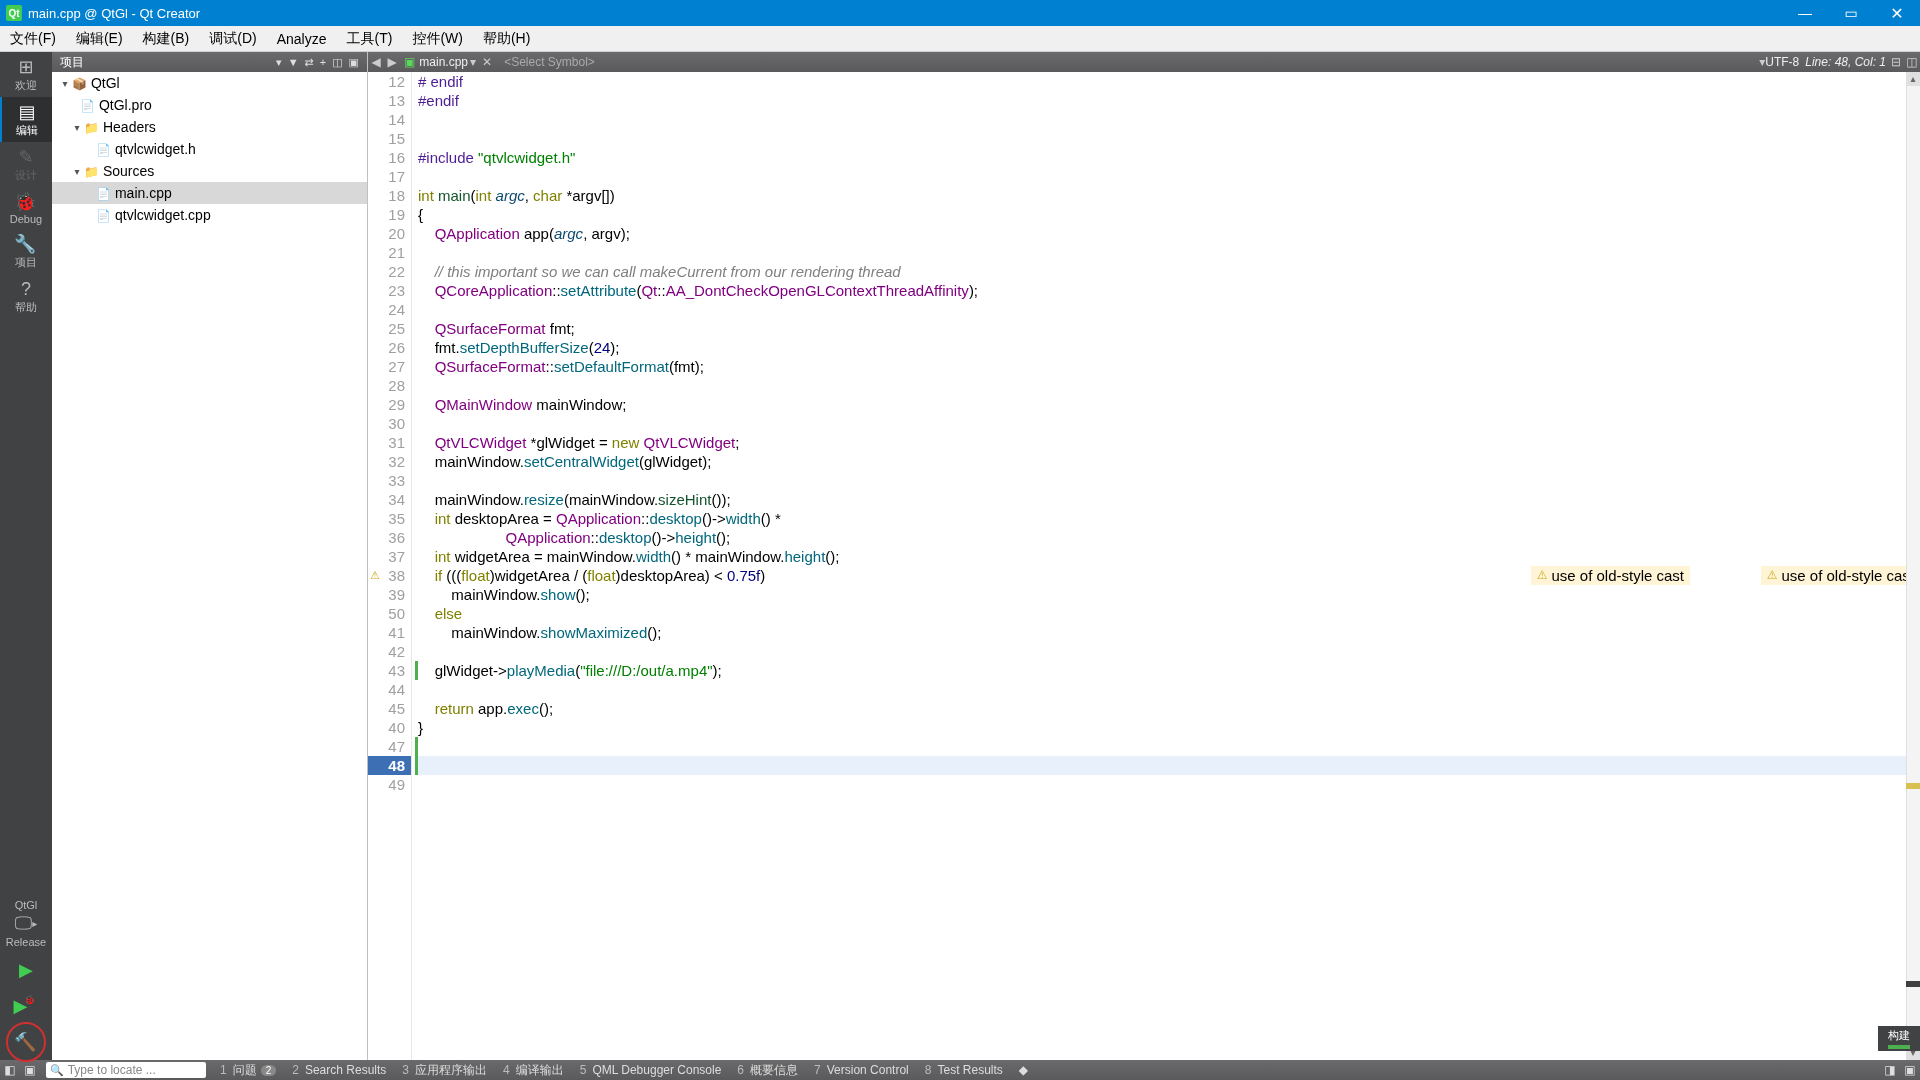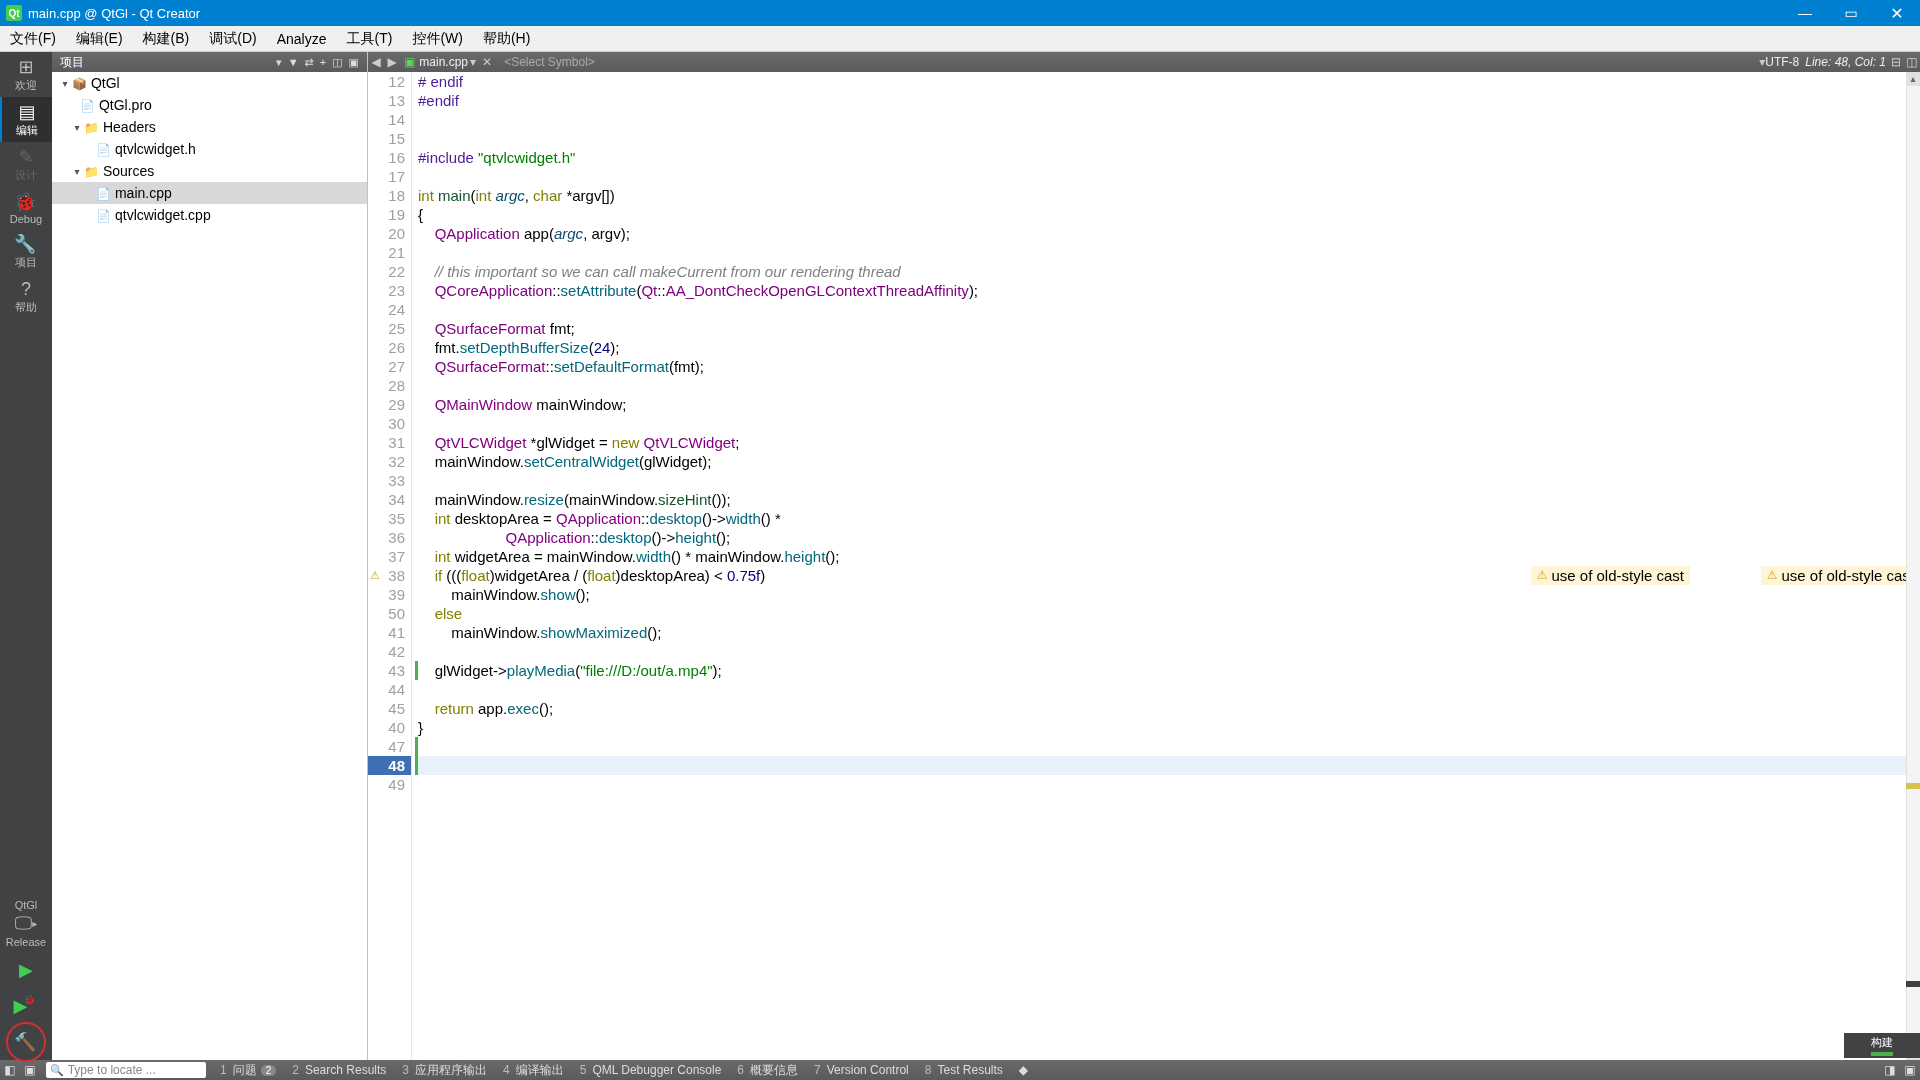--- a/index.html
+++ b/index.html
@@ -84,21 +84,21 @@
 .idit { color:#0c4a6e; font-style:italic;}
 .warn-badge { position:absolute; display:inline-flex; align-items:center; background:#fff4d6; padding:0 6px; font-style:normal; height:19px; top:0;}
 .warn-badge .wi { color:#c8a818; margin-right:4px; font-size:12px;}
 .warn-badge.w1 { right:230px; }
 .warn-badge.w2 { right:0px; }
 .scroll-ind { position:absolute; right:0; top:0; width:14px; height:100%; background:#f4f4f4; border-left:1px solid #e0e0e0;}
 .scroll-ind .mk { position:absolute; right:0; width:14px; height:6px; }
 .scroll-ind .mk.y { background:#d8c050;}
 .scroll-ind .mk.b { background:#404040;}
 .scroll-ind .btn { position:absolute; right:0; width:14px; height:14px; background:#e0e0e0; text-align:center; font-size:10px; line-height:14px; color:#666;}
-.build-badge { position:absolute; right:0; bottom:2px; background:#404244; color:#fff; font-size:11px; padding:2px 27px; }
+.build-badge { position:absolute; right:0; bottom:9px; background:#404244; color:#fff; font-size:11px; padding:2px 10px; }
 .build-badge .bar { height:4px; background:#4caf50; margin-top:2px;}
 
 
 .statusbar { height:20px; background:linear-gradient(#6a6a6c,#5a5a5c); display:flex; align-items:center; color:#ddd; font-size:12px; }
 .statusbar .locate { background:#fff; color:#888; height:16px; width:160px; margin:0 6px; padding:0 4px; display:flex; align-items:center; border-radius:2px;}
 .statusbar .locate .si { margin-right:4px; font-size:11px;}
 .statusbar .pane { padding:0 8px; display:flex; align-items:center; gap:4px;}
 .statusbar .pane .n { color:#bbb; margin-right:2px;}
 .statusbar .pane .cnt { background:#888; color:#fff; border-radius:8px; padding:0 5px; font-size:10px; }
 .statusbar .sp { flex:1;}

